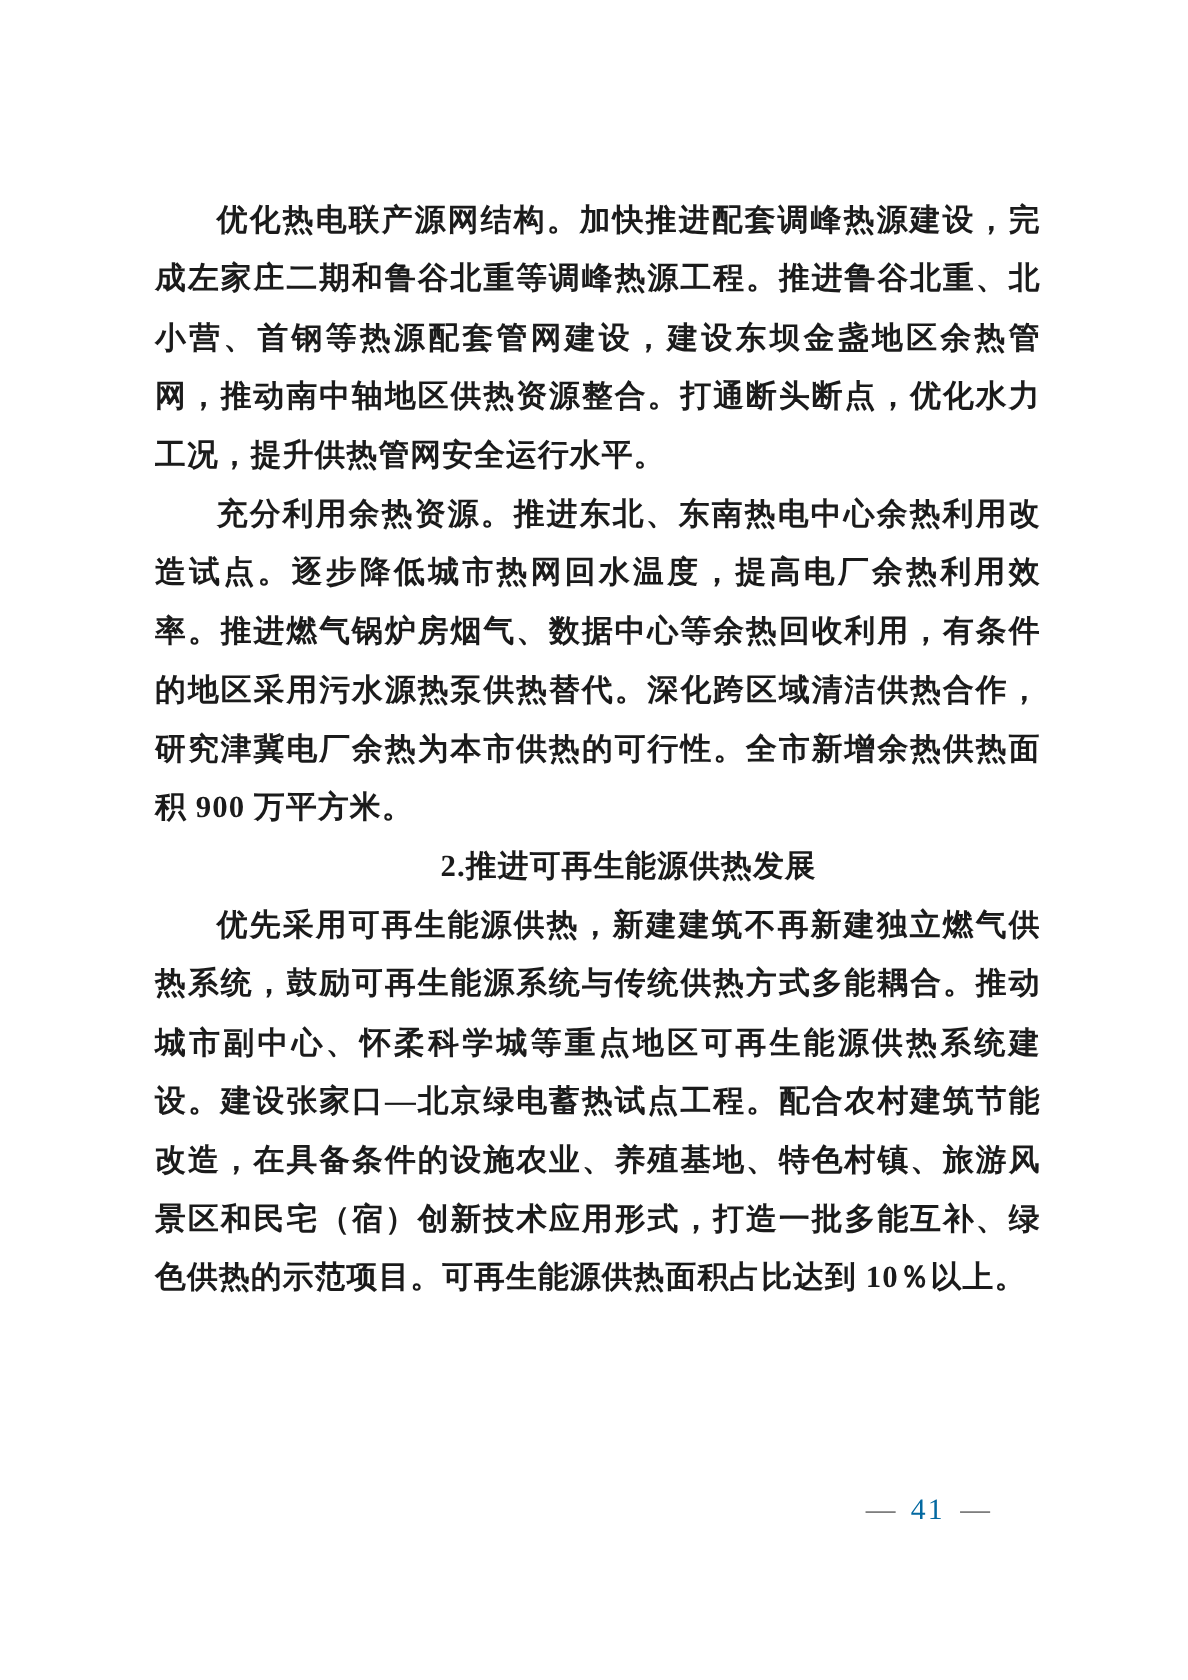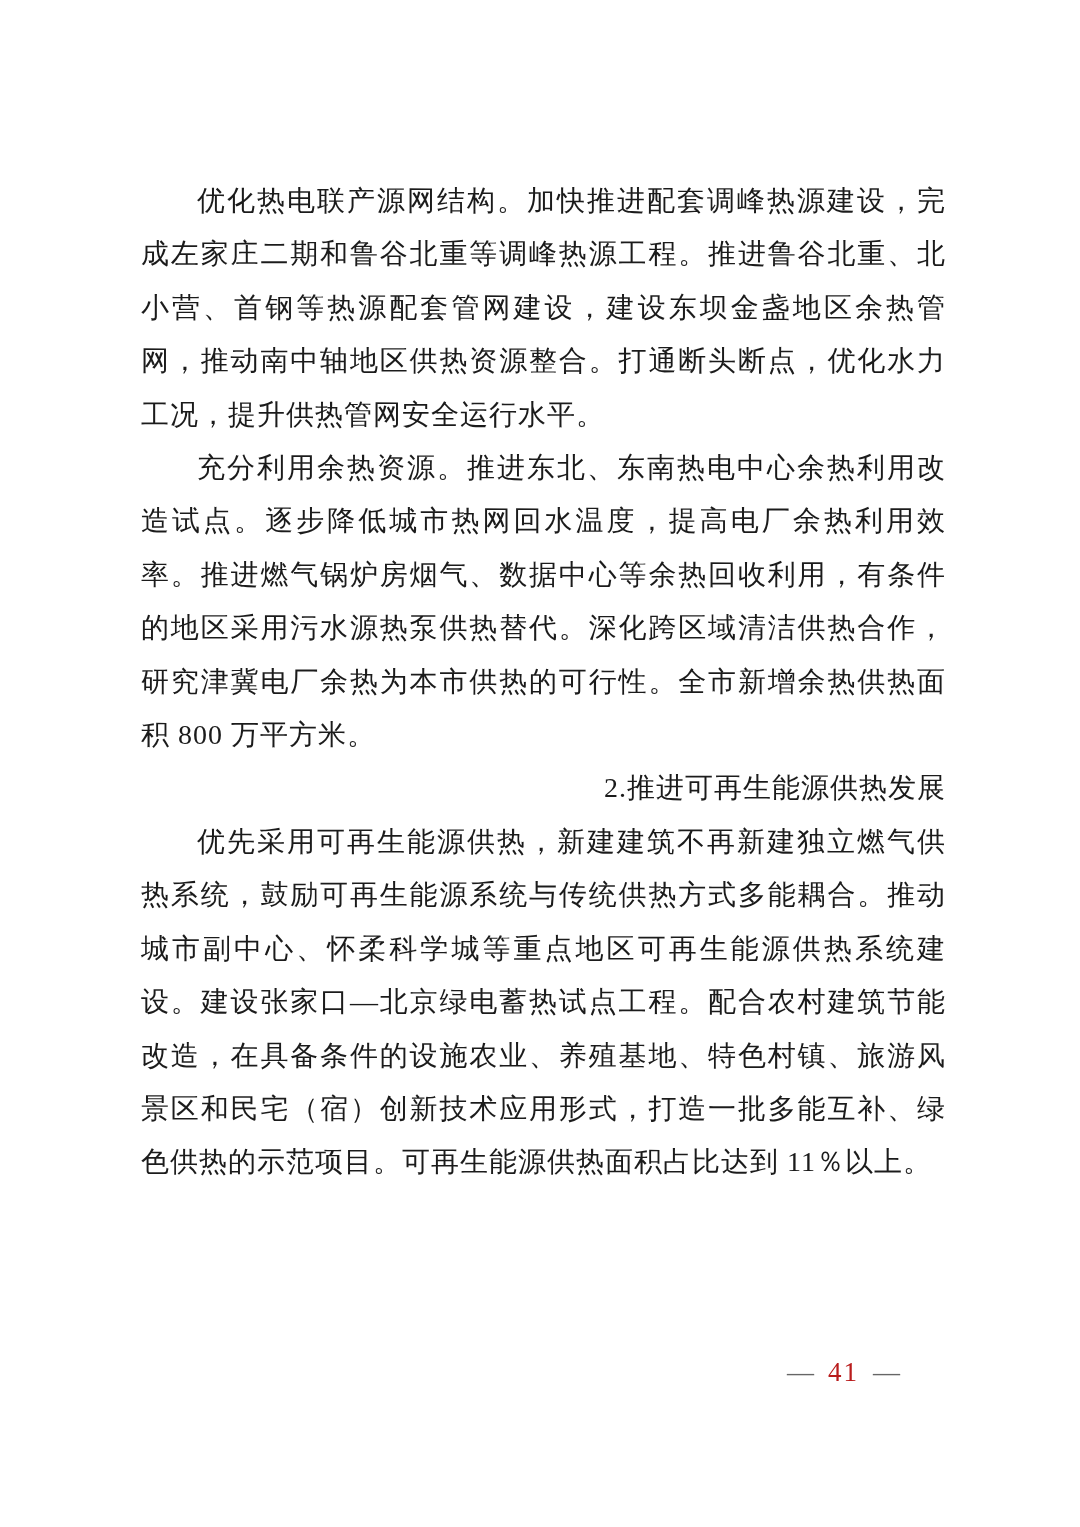--- a/index.html
+++ b/index.html
@@ -22,49 +22,49 @@
     color: #1b1b1b;
   }
   .para {
     font-size: 28px;
     line-height: 53.4px;
     letter-spacing: 1px;
     text-align: justify;
     text-justify: inter-character;
     text-indent: 2em;
     margin: 0;
-    font-weight: 400;
+    font-weight: 700;
     word-break: break-all;
   }
   .heading {
-    text-align: right;
+    text-align: center;
   }
   .footer {
     position: absolute;
     top: 1352px;
     right: 166px;
     font-size: 27px;
     line-height: 40px;
     color: #222222;
     white-space: nowrap;
   }
   .footer .dash {
     color: #666666;
     margin: 0 14px;
   }
   .footer .num {
-    color: #b91c1c;
+    color: #0369a1;
     letter-spacing: 2px;
   }
 </style>
 </head>
 <body>
 
 <div class="doc">
   <p class="para">优化热电联产源网结构。加快推进配套调峰热源建设，完成左家庄二期和鲁谷北重等调峰热源工程。推进鲁谷北重、北小营、首钢等热源配套管网建设，建设东坝金盏地区余热管网，推动南中轴地区供热资源整合。打通断头断点，优化水力工况，提升供热管网安全运行水平。</p>
-  <p class="para">充分利用余热资源。推进东北、东南热电中心余热利用改造试点。逐步降低城市热网回水温度，提高电厂余热利用效率。推进燃气锅炉房烟气、数据中心等余热回收利用，有条件的地区采用污水源热泵供热替代。深化跨区域清洁供热合作，研究津冀电厂余热为本市供热的可行性。全市新增余热供热面积 800 万平方米。</p>
+  <p class="para">充分利用余热资源。推进东北、东南热电中心余热利用改造试点。逐步降低城市热网回水温度，提高电厂余热利用效率。推进燃气锅炉房烟气、数据中心等余热回收利用，有条件的地区采用污水源热泵供热替代。深化跨区域清洁供热合作，研究津冀电厂余热为本市供热的可行性。全市新增余热供热面积 900 万平方米。</p>
   <p class="para heading">2.推进可再生能源供热发展</p>
-  <p class="para">优先采用可再生能源供热，新建建筑不再新建独立燃气供热系统，鼓励可再生能源系统与传统供热方式多能耦合。推动城市副中心、怀柔科学城等重点地区可再生能源供热系统建设。建设张家口—北京绿电蓄热试点工程。配合农村建筑节能改造，在具备条件的设施农业、养殖基地、特色村镇、旅游风景区和民宅（宿）创新技术应用形式，打造一批多能互补、绿色供热的示范项目。可再生能源供热面积占比达到 11％以上。</p>
+  <p class="para">优先采用可再生能源供热，新建建筑不再新建独立燃气供热系统，鼓励可再生能源系统与传统供热方式多能耦合。推动城市副中心、怀柔科学城等重点地区可再生能源供热系统建设。建设张家口—北京绿电蓄热试点工程。配合农村建筑节能改造，在具备条件的设施农业、养殖基地、特色村镇、旅游风景区和民宅（宿）创新技术应用形式，打造一批多能互补、绿色供热的示范项目。可再生能源供热面积占比达到 10％以上。</p>
 </div>
 
 <div class="footer">
   <span class="dash">—</span><span class="num">41</span><span class="dash">—</span>
 </div>
 
 </body></html>

